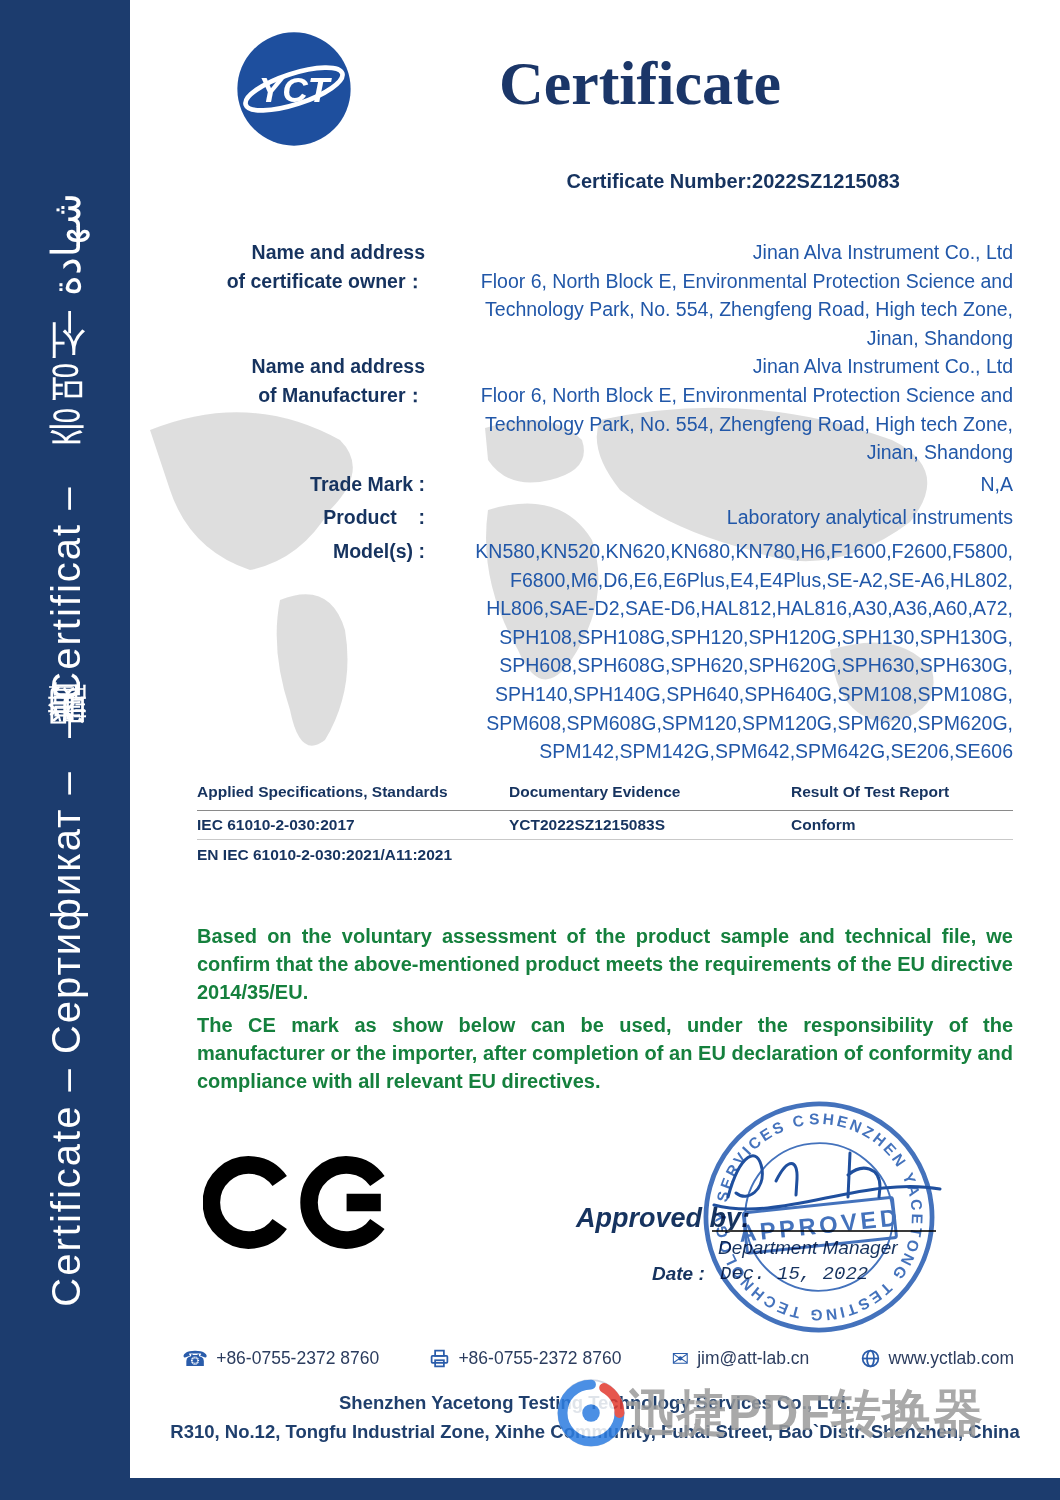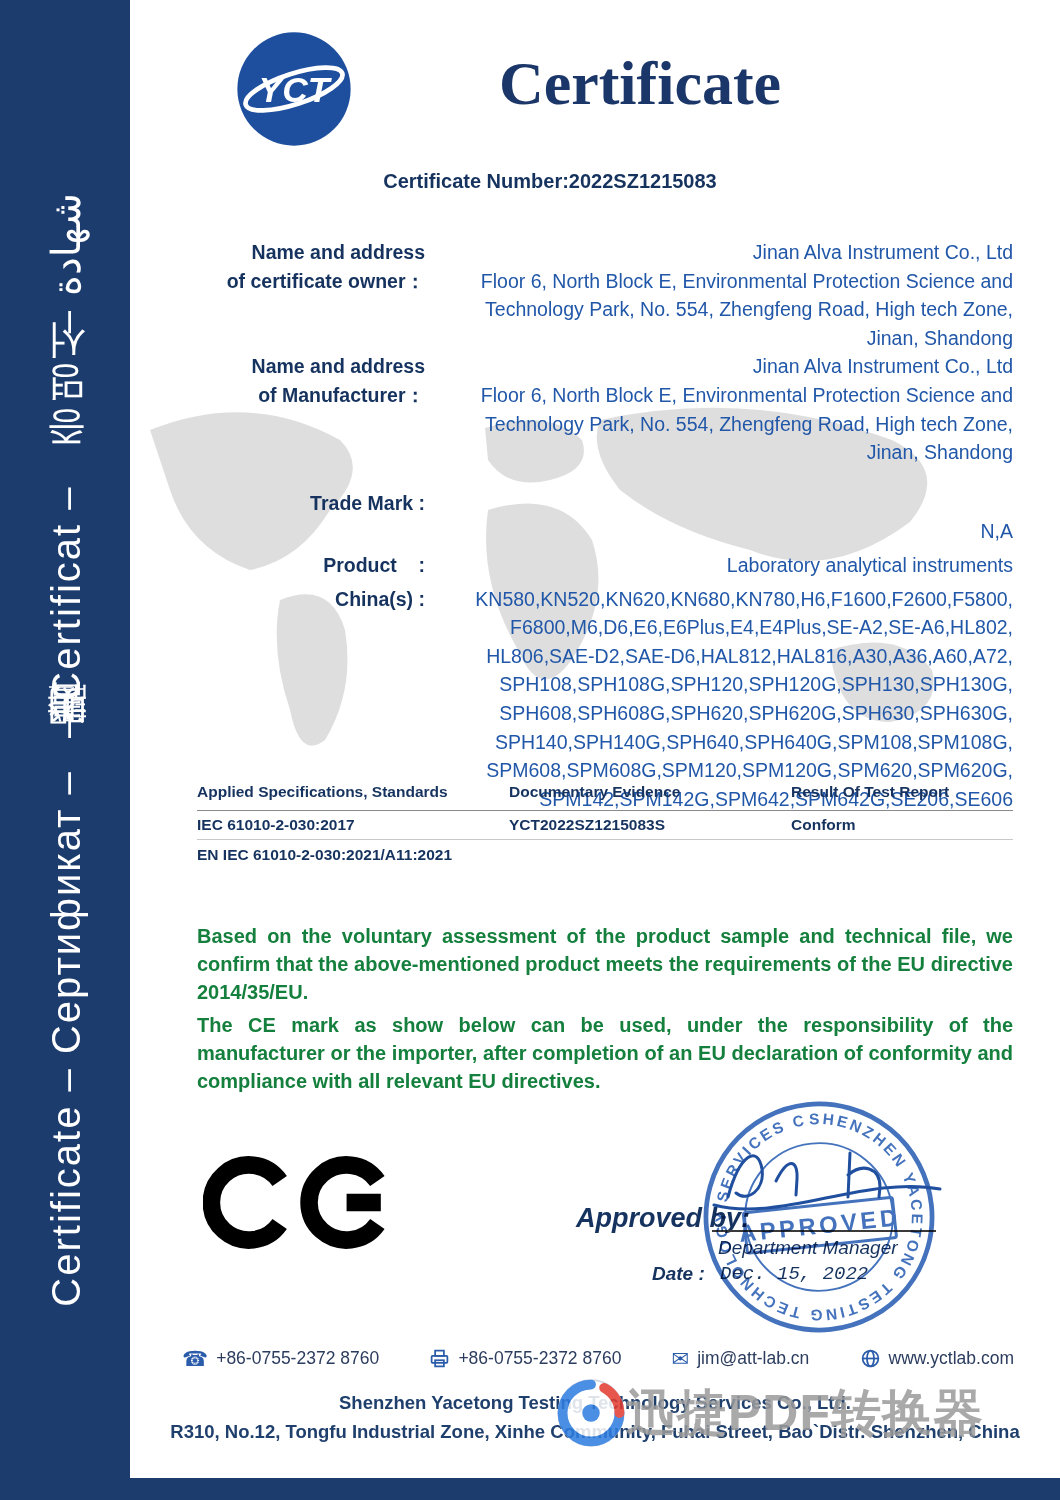--- a/index.html
+++ b/index.html
@@ -14,29 +14,29 @@
 
   
   .map { position:absolute; left:130px; top:400px; width:900px; height:420px; z-index:0; opacity:.85; }
 
   .content-layer { position:absolute; inset:0; z-index:1; }
 
   
   .logo { position:absolute; left:235px; top:30px; width:118px; height:118px; }
   .title { position:absolute; left:360px; top:48px; width:560px; text-align:center;
            font-family:"Liberation Serif", serif; font-weight:bold; font-size:62px; color:#1b3668; }
-  .certnum { position:absolute; left:200px; top:170px; width:700px; text-align:center;
+  .certnum { position:absolute; left:200px; top:170px; width:700px; text-align:right;
              font-weight:bold; font-size:20px; color:#16335f; }
 
   
   .fields { position:absolute; left:197px; top:238px; width:816px; font-size:19.5px; line-height:28.6px;text-align:right; }
   .frow { display:flex; }
   .frow .lbl { width:228px; font-weight:bold; color:#16335f; white-space:pre-wrap; }
   .frow .val { flex:1; color:#2157a8; white-space:pre-wrap; }
-  .mt6 { margin-top:22px;flex-direction:column; } .mt5 { margin-top:5px; }
+  .mt6 { margin-top:3px; } .mt5 { margin-top:5px; }
 
   
   .stable { position:absolute; left:197px; top:783px; width:816px; color:#16335f; font-weight:bold; font-size:15.5px; }
   .thead { display:flex; padding-bottom:9px; border-bottom:1.5px solid #8a8a8a; }
   .trow  { display:flex; align-items:center; height:29px; }
   .brow  { border-bottom:1px solid #c9c9c9; }
   .c1 { width:312px; } .c2 { width:282px; } .c3 { flex:1; }
 
   
   .statements { position:absolute; left:197px; top:922px; width:816px;
@@ -113,21 +113,21 @@
       </div>
       <div class="frow mt6">
         <div class="lbl">Trade Mark :</div>
         <div class="val">N,A</div>
       </div>
       <div class="frow mt5">
         <div class="lbl">Product    :</div>
         <div class="val">Laboratory analytical instruments</div>
       </div>
       <div class="frow mt5">
-        <div class="lbl">China(s) :</div>
+        <div class="lbl">Model(s) :</div>
         <div class="val">KN580,KN520,KN620,KN680,KN780,H6,F1600,F2600,F5800,
 F6800,M6,D6,E6,E6Plus,E4,E4Plus,SE-A2,SE-A6,HL802,
 HL806,SAE-D2,SAE-D6,HAL812,HAL816,A30,A36,A60,A72,
 SPH108,SPH108G,SPH120,SPH120G,SPH130,SPH130G,
 SPH608,SPH608G,SPH620,SPH620G,SPH630,SPH630G,
 SPH140,SPH140G,SPH640,SPH640G,SPM108,SPM108G,
 SPM608,SPM608G,SPM120,SPM120G,SPM620,SPM620G,
 SPM142,SPM142G,SPM642,SPM642G,SE206,SE606</div>
       </div>
     </div>

